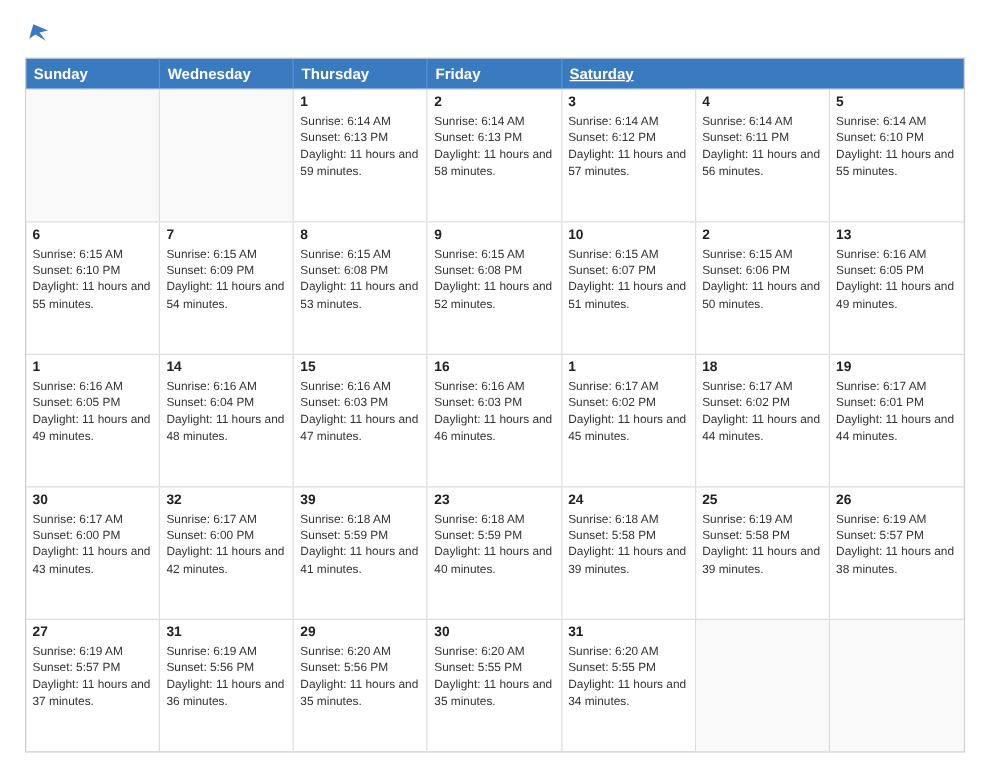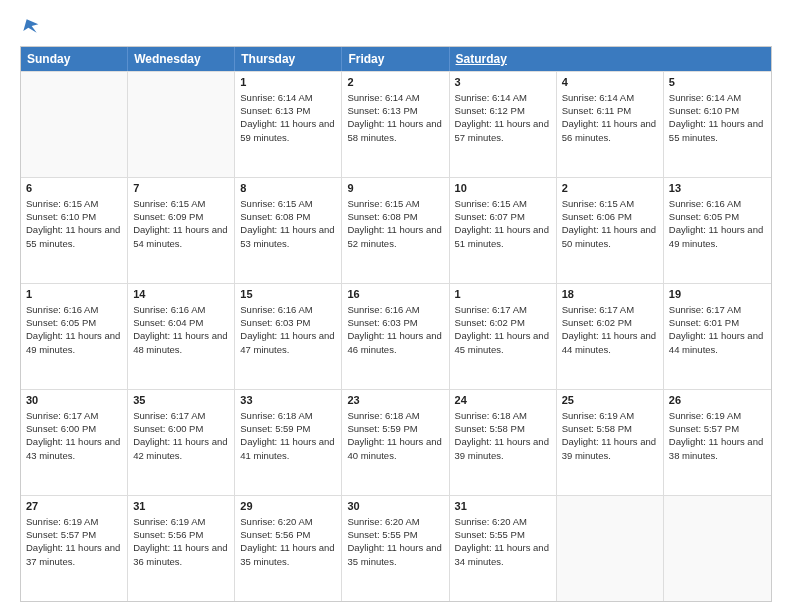--- a/index.html
+++ b/index.html
@@ -274,27 +274,27 @@
           </div>
         </div>
         <div class="cal-row">
           <div class="cal-cell">
             <span class="day-num">30</span>
             <div class="cell-info" style="white-space: pre-line;">Sunrise: 6:17 AM
 Sunset: 6:00 PM
 Daylight: 11 hours and 43 minutes.</div>
           </div>
           <div class="cal-cell">
-            <span class="day-num">35</span>
+            <span class="day-num">32</span>
             <div class="cell-info" style="white-space: pre-line;">Sunrise: 6:17 AM
 Sunset: 6:00 PM
 Daylight: 11 hours and 42 minutes.</div>
           </div>
           <div class="cal-cell">
-            <span class="day-num">33</span>
+            <span class="day-num">39</span>
             <div class="cell-info" style="white-space: pre-line;">Sunrise: 6:18 AM
 Sunset: 5:59 PM
 Daylight: 11 hours and 41 minutes.</div>
           </div>
           <div class="cal-cell">
             <span class="day-num">23</span>
             <div class="cell-info" style="white-space: pre-line;">Sunrise: 6:18 AM
 Sunset: 5:59 PM
 Daylight: 11 hours and 40 minutes.</div>
           </div>

